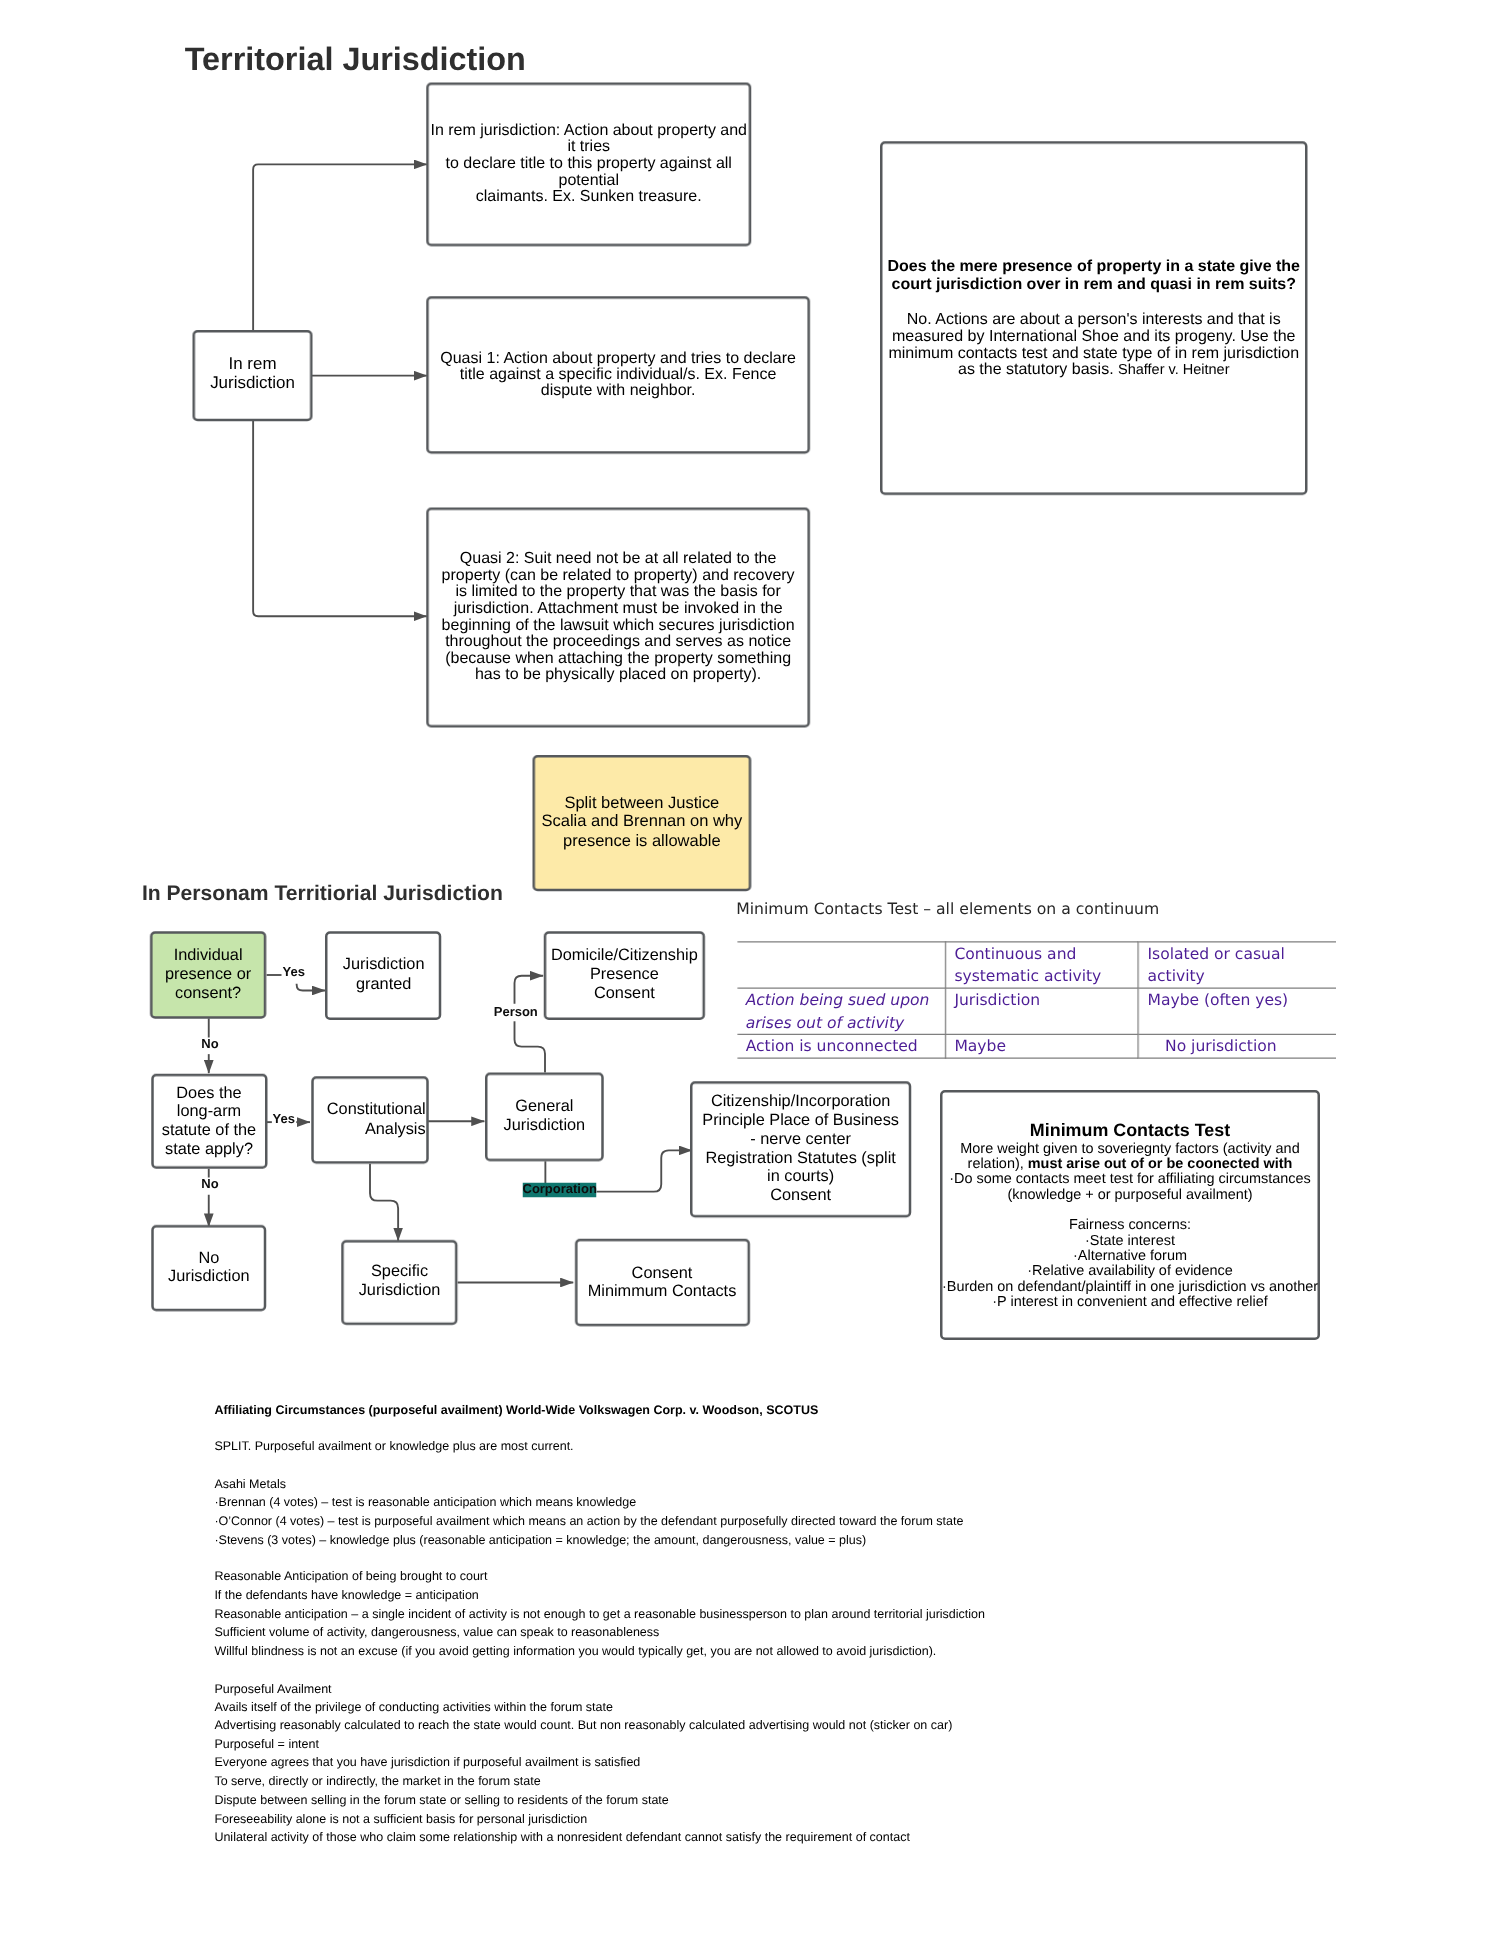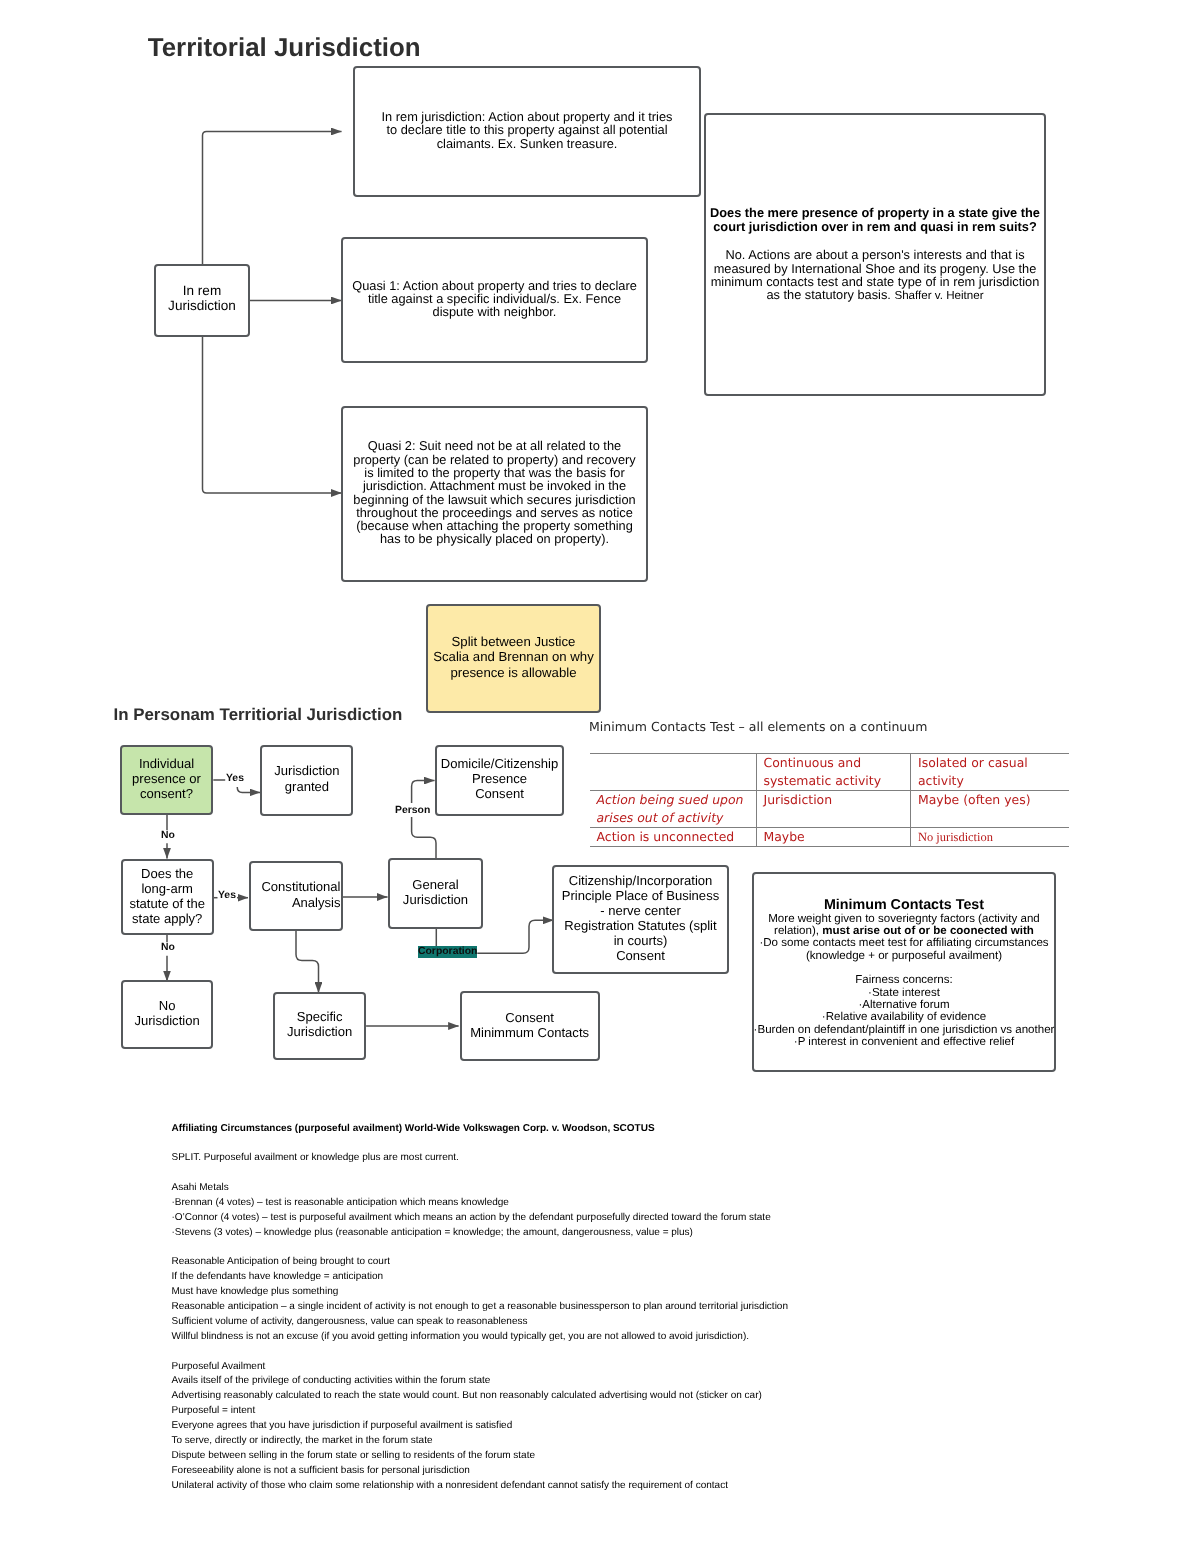--- a/index.html
+++ b/index.html
@@ -6,21 +6,21 @@
   body{width:1200px;height:1552px;font-family:"Liberation Sans",sans-serif;color:#000;-webkit-font-smoothing:antialiased;text-rendering:geometricPrecision;transform:translateZ(0);}
   .page{position:relative;width:1200px;height:1552px;overflow:hidden;background:#fff;border-radius:20px;}
   .title,.node,.node>span,.node>div,.edge-label,table.ctbl,table.ctbl td,.notes,.tblcap,.notes p{transform:translateZ(0);}
   svg.layer{position:absolute;left:0;top:0;width:1200px;height:1552px;pointer-events:none;}
   .title{position:absolute;margin:0;font-weight:bold;color:#2f2f2f;}
   .node{position:absolute;box-sizing:border-box;border:2px solid #56595c;border-radius:4px;
         background:#fff;display:flex;align-items:center;justify-content:center;text-align:center;}
   .node > span{display:block;width:100%;position:relative;top:-1.5px;transform:translateZ(0);}
   .edge-label{position:absolute;font-weight:bold;color:#0d0d0d;white-space:nowrap;will-change:transform;backface-visibility:hidden;}
   table.ctbl{border-collapse:collapse;font-family:"DejaVu Sans",sans-serif;}
-  table.ctbl td{vertical-align:top;color:#b91c1c;box-sizing:border-box;}
+  table.ctbl td{vertical-align:top;color:#4c1d95;box-sizing:border-box;}
   .notes{position:absolute;color:#000;-webkit-font-smoothing:antialiased;text-rendering:geometricPrecision;transform:translateZ(0);}
   .notes p{margin:0;}
 </style>
 </head>
 <body>
 
 <div class="page">
 
 <h1 class="title" style="left:147.8px;top:34.7px;font-size:25.9px;line-height:26px;">Territorial Jurisdiction</h1>
 <h2 class="title" style="left:113.5px;top:706.3px;font-size:16.9px;line-height:17px;">In Personam Territiorial Jurisdiction</h2>
@@ -35,21 +35,21 @@
     <path d="M 202.5 266 L 202.5 135.5 Q 202.5 131.5 206.5 131.5 L 341.5 131.5" marker-end="url(#ah)"></path>
     <path d="M 249 300.5 L 341.5 300.5" marker-end="url(#ah)"></path>
     <path d="M 202.5 336 L 202.5 489 Q 202.5 493 206.5 493 L 341.5 493" marker-end="url(#ah)"></path>
   </g>
 </svg>
 
 <div class="node" style="left:154px;top:264px;width:96px;height:73px;font-size:13.55px;line-height:14.7px;">
   <span><span>In rem</span><br><span>Jurisdiction</span></span>
 </div>
 
-<div class="node" style="left:353px;top:66px;width:348px;height:131px;font-size:12.8px;line-height:13.3px;">
+<div class="node" style="left:341px;top:66px;width:260px;height:131px;font-size:12.8px;line-height:13.3px;">
   <span><span>In rem jurisdiction: Action about property and it tries</span><br><span>to declare title to this property against all potential</span><br><span>claimants. Ex. Sunken treasure.</span></span>
 </div>
 
 <div class="node" style="left:341px;top:237px;width:307px;height:126px;font-size:12.8px;line-height:13.3px;">
   <span><span>Quasi 1: Action about property and tries to declare</span><br><span>title against a specific individual/s. Ex. Fence</span><br><span>dispute with neighbor.</span></span>
 </div>
 
 <div class="node" style="left:341px;top:406px;width:307px;height:176px;font-size:12.8px;line-height:13.3px;">
   <span><span>Quasi 2: Suit need not be at all related to the</span><br><span>property (can be related to property) and recovery</span><br><span>is limited to the property that was the basis for</span><br><span>jurisdiction. Attachment must be invoked in the</span><br><span>beginning of the lawsuit which secures jurisdiction</span><br><span>throughout the proceedings and serves as notice</span><br><span>(because when attaching the property something</span><br><span>has to be physically placed on property).</span></span>
 </div>
@@ -128,21 +128,21 @@
     <td style="border-top:1.2px solid #7f7f7f;border-bottom:1.2px solid #7f7f7f;padding:0 7px;">Isolated or casual activity</td>
   </tr>
   <tr>
     <td style="height:36.3px;border-bottom:1.2px solid #7f7f7f;border-right:1.2px solid #7f7f7f;padding:0 7px;font-style:italic;">Action being sued upon arises out of activity</td>
     <td style="border-bottom:1.2px solid #7f7f7f;border-right:1.2px solid #7f7f7f;padding:0 7px;">Jurisdiction</td>
     <td style="border-bottom:1.2px solid #7f7f7f;padding:0 7px;">Maybe (often yes)</td>
   </tr>
   <tr>
     <td style="height:18.1px;border-bottom:1.2px solid #7f7f7f;border-right:1.2px solid #7f7f7f;padding:0 7px;">Action is unconnected</td>
     <td style="border-bottom:1.2px solid #7f7f7f;border-right:1.2px solid #7f7f7f;padding:0 7px;">Maybe</td>
-    <td style="border-bottom:1.2px solid #7f7f7f;padding:0 7px;font-family:Liberation Serif, serif;">No jurisdiction</td>
+    <td style="border-bottom:1.2px solid #7f7f7f;padding:0 21px;">No jurisdiction</td>
   </tr>
 </tbody>
     </table>
 
 <div class="node" style="left:752px;top:872px;width:304px;height:200px;flex-direction:column;font-size:11.55px;line-height:12.3px;white-space:nowrap;">
   <div style="font-weight:bold;font-size:14.3px;line-height:16px;margin-top:1px;">Minimum Contacts Test</div>
   <div>More weight given to soveriegnty factors (activity and</div>
   <div><span>relation), </span><span style="font-weight:bold;">must arise out of or be coonected with</span></div>
   <div>·Do some contacts meet test for affiliating circumstances</div>
   <div>(knowledge + or purposeful availment)</div>
@@ -159,21 +159,20 @@
   <p>&nbsp;</p>
   <p>SPLIT. Purposeful availment or knowledge plus are most current.</p>
   <p>&nbsp;</p>
   <p>Asahi Metals</p>
   <p>·Brennan (4 votes) – test is reasonable anticipation which means knowledge</p>
   <p>·O’Connor (4 votes) – test is purposeful availment which means an action by the defendant purposefully directed toward the forum state</p>
   <p>·Stevens (3 votes) – knowledge plus (reasonable anticipation = knowledge; the amount, dangerousness, value = plus)</p>
   <p>&nbsp;</p>
   <p>Reasonable Anticipation of being brought to court</p>
   <p>If the defendants have knowledge = anticipation</p>
-  <p>Must have knowledge plus something</p>
   <p>Reasonable anticipation – a single incident of activity is not enough to get a reasonable businessperson to plan around territorial jurisdiction</p>
   <p>Sufficient volume of activity, dangerousness, value can speak to reasonableness</p>
   <p>Willful blindness is not an excuse (if you avoid getting information you would typically get, you are not allowed to avoid jurisdiction).</p>
   <p>&nbsp;</p>
   <p>Purposeful Availment</p>
   <p>Avails itself of the privilege of conducting activities within the forum state</p>
   <p>Advertising reasonably calculated to reach the state would count. But non reasonably calculated advertising would not (sticker on car)</p>
   <p>Purposeful = intent</p>
   <p>Everyone agrees that you have jurisdiction if purposeful availment is satisfied</p>
   <p>To serve, directly or indirectly, the market in the forum state</p>

